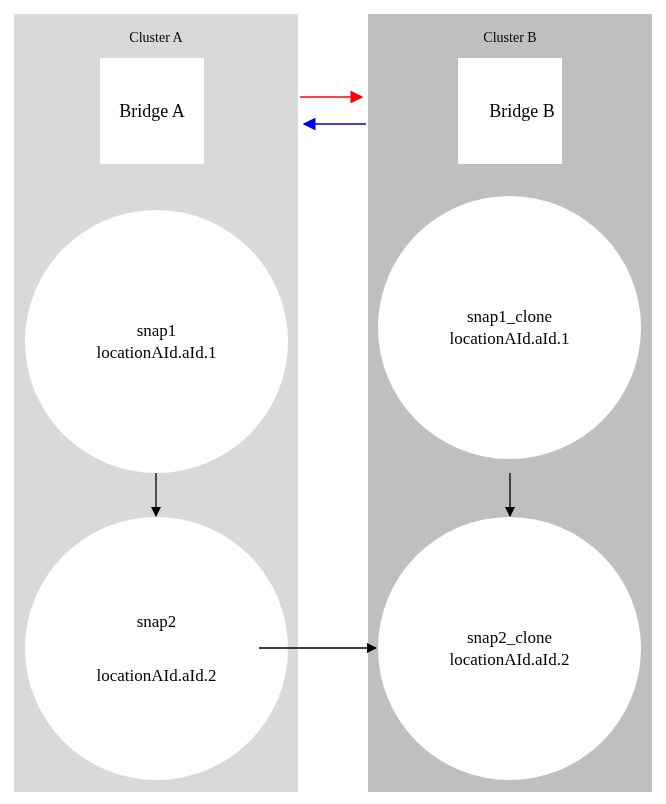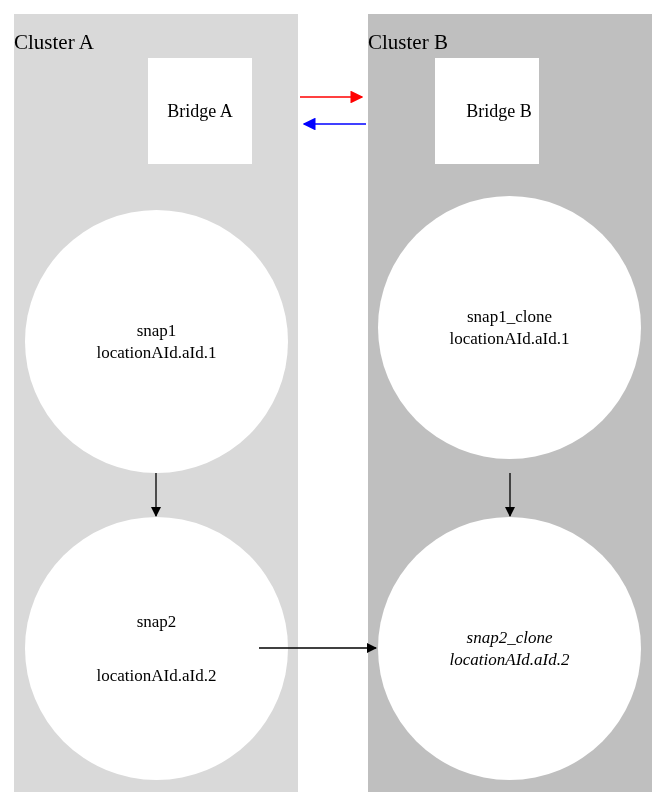--- a/index.html
+++ b/index.html
@@ -13,52 +13,53 @@
       position: relative;
     }
     .cluster {
       position: absolute;
       top: 14px;
       height: 778px;
     }
     .cluster-a { left: 14px;  width: 284px; background: #d9d9d9; }
     .cluster-b { left: 368px; width: 284px; background: #bfbfbf; }
     .cluster-title {
+      text-align: center;
       padding-top: 16px;
-      font-size: 21px;
+      font-size: 14px;
     }
     .bridge {
       background: #fff;
       position: absolute;
       top: 58px;
       width: 104px;
       height: 106px;
       display: flex;
       align-items: center;
       justify-content: center;
       font-size: 18px;
     }
-    .bridge-a { left: 100px; margin-left: 48px; }
-    .bridge-b { left: 435px; padding-left: 24px; }
+    .bridge-a { left: 100px; }
+    .bridge-b { left: 458px; padding-left: 24px; }
     .node {
       background: #fff;
       position: absolute;
       border-radius: 50%;
       display: flex;
       flex-direction: column;
       align-items: center;
       justify-content: center;
       text-align: center;
       line-height: 1.25;
     }
     .node span { display: block; }
     .snap1       { left: 25px;  top: 210px; width: 263px; height: 263px; text-align: right; }
     .snap2       { left: 25px;  top: 517px; width: 263px; height: 263px; gap: 33px; }
     .snap1c      { left: 378px; top: 196px; width: 263px; height: 263px; }
-    .snap2c      { left: 378px; top: 517px; width: 263px; height: 263px; font-style: italic; }
+    .snap2c      { left: 378px; top: 517px; width: 263px; height: 263px; }
     svg.overlay {
       position: absolute; left: 0; top: 0; width: 666px; height: 804px;
       pointer-events: none;
     }
   </style>
 </head>
 <body>
 
 <div class="cluster cluster-a">
   <div class="cluster-title">Cluster A</div>

